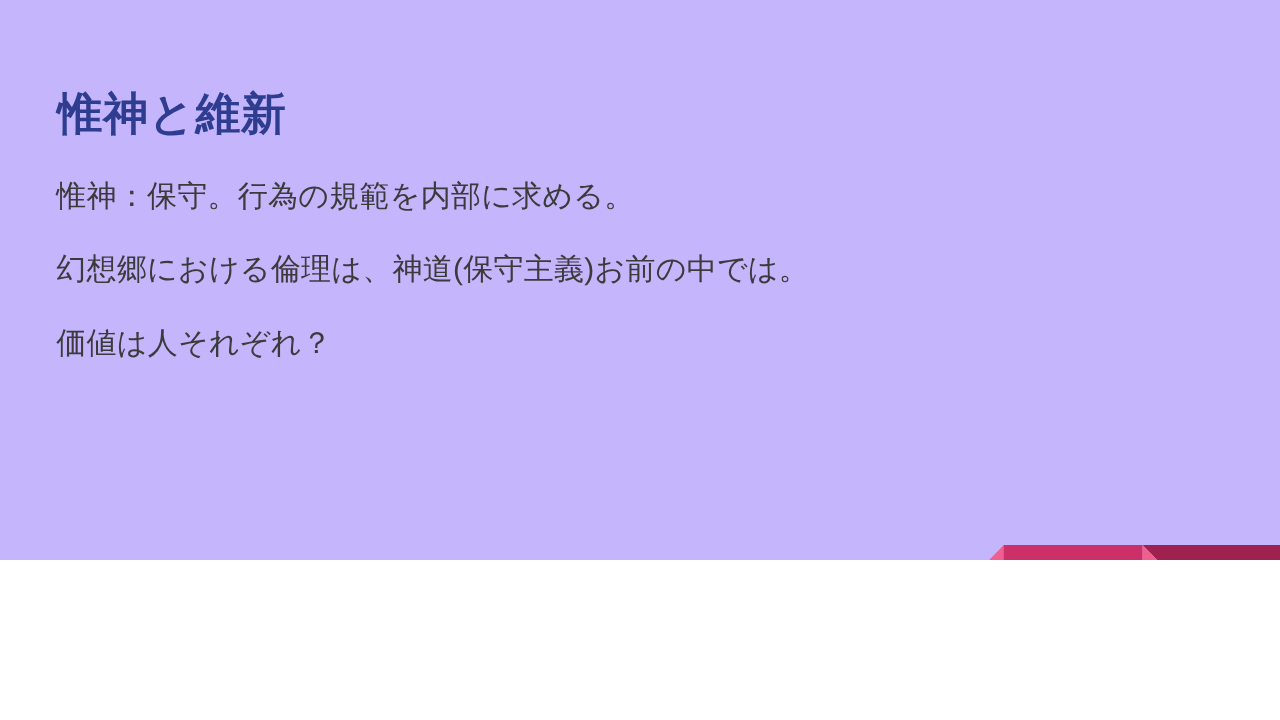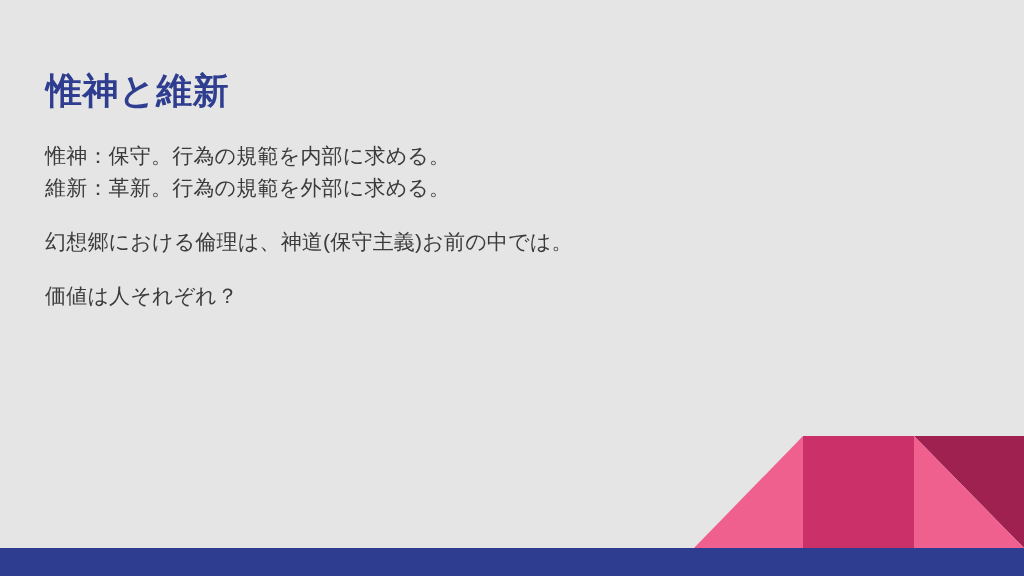--- a/index.html
+++ b/index.html
@@ -7,22 +7,22 @@
     margin: 0;
     padding: 0;
     background: #ffffff;
   }
   body {
     font-family: "Liberation Sans", "DejaVu Sans", sans-serif;
   }
   .slide {
     position: relative;
     width: 1024px;
-    height: 576px;
-    background: #e5e5e5;
+    height: 448px;
+    background: #c4b5fd;
     overflow: hidden;
   }
 
   
   .slide-title {
     position: absolute;
     left: 46px;
     top: 44px;
     width: 900px;
     font-size: 36px;
@@ -35,21 +35,21 @@
 
   
   .body-area {
     position: absolute;
     left: 45px;
     top: 140px;
     width: 900px;
   }
   .para {
     margin: 0 0 22px 0;
-    font-size: 21px;
+    font-size: 24px;
     line-height: 1.52;
     color: #3b3b3b;
     letter-spacing: 0.2px;
   }
   .para:last-child { margin-bottom: 0; }
   .para .line { display: block; white-space: nowrap; }
 
   
   .corner-deco {
     position: absolute;
@@ -74,21 +74,20 @@
 <body>
 
 <div class="slide">
 
   <h1 class="slide-title">惟神と維新</h1>
 
   <div class="body-area">
 
     <p class="para">
       <span class="line">惟神：保守。行為の規範を内部に求める。</span>
-      <span class="line">維新：革新。行為の規範を外部に求める。</span>
     </p>
 
 
     <p class="para">
       <span class="line">幻想郷における倫理は、神道(保守主義)お前の中では。</span>
     </p>
 
     <p class="para">
       <span class="line">価値は人それぞれ？</span>
     </p>

